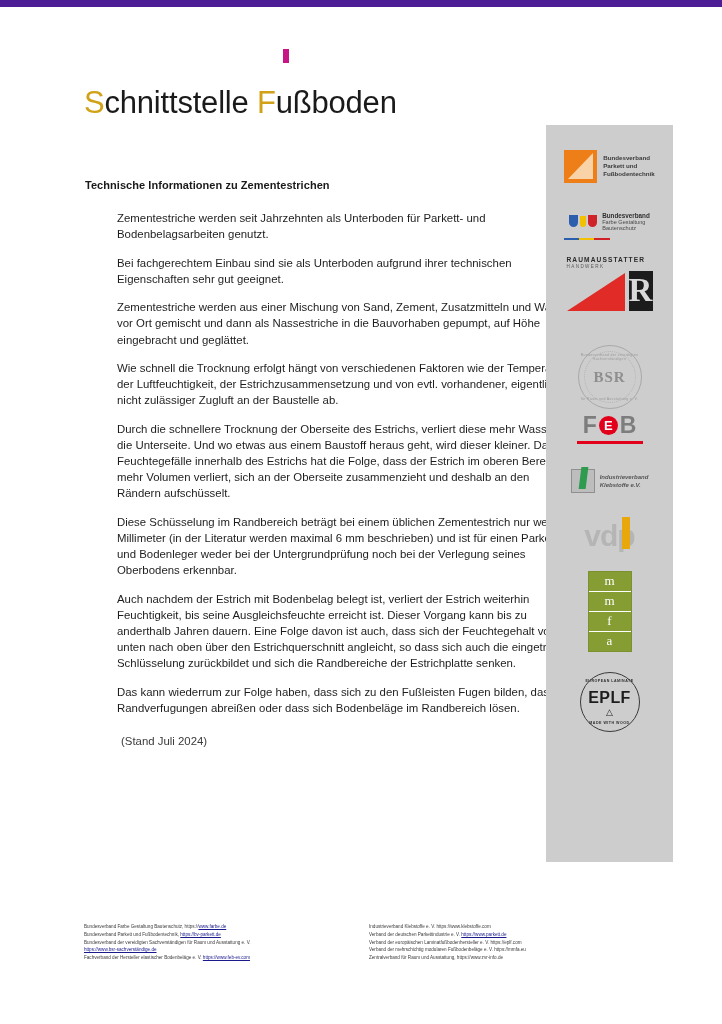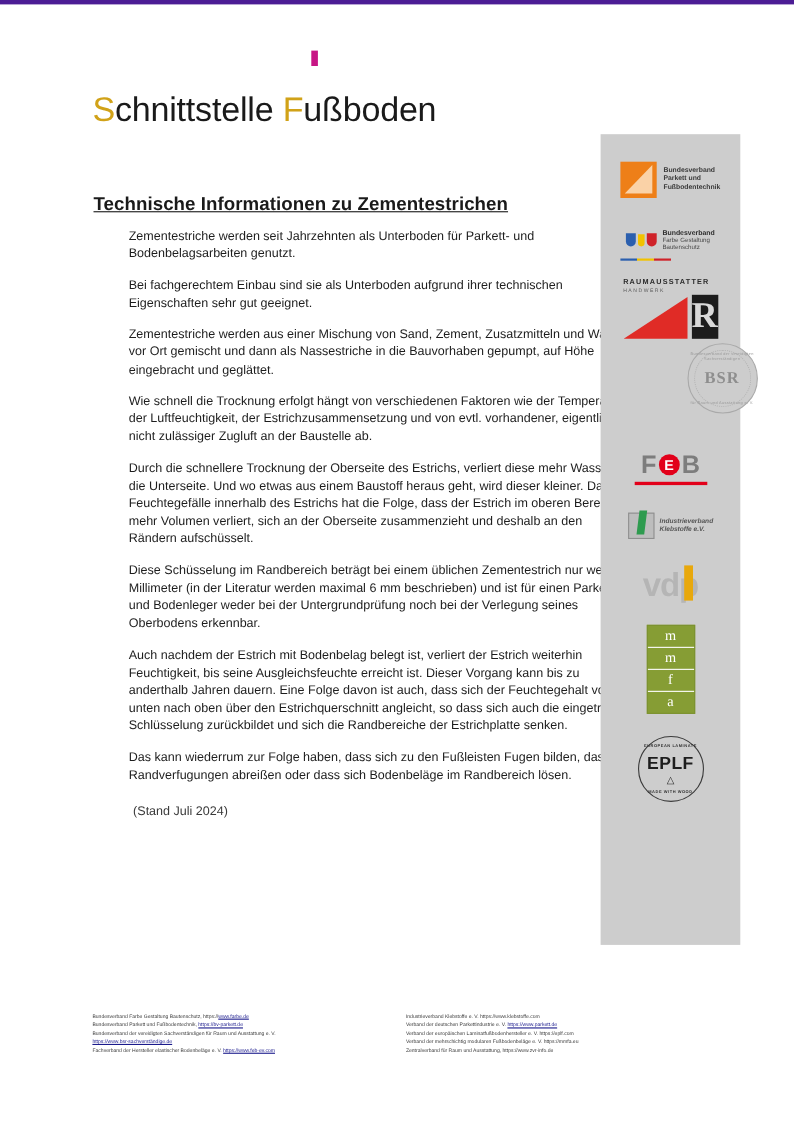--- a/index.html
+++ b/index.html
@@ -15,21 +15,21 @@
     overflow: hidden;
     position: relative;
   }
   .page {
     position: absolute;
     left: 0; top: 0;
     width: 722px;
     height: 957px;
     background: #ffffff;
     box-sizing: border-box;
-    border-top: 4px solid #4c1d95;
+    border-top: 7px solid #4c1d95;
   }
 
   
   .top-mark {
     position: absolute;
     left: 283px;
     top: 42px;
     width: 6px;
     height: 14px;
     background: #c71585;
@@ -46,25 +46,24 @@
     color: #1a1a1a;
     white-space: nowrap;
   }
   .doc-title .gold { color: #d1a218; }
 
   
   .subtitle {
     position: absolute;
     left: 85px;
     top: 172px;
-    font-size: 17px;
+    font-size: 11px;
     font-weight: bold;
     color: #1a1a1a;
     letter-spacing: 0.05px;
-    text-decoration: underline;
   }
 
   
   .body-col {
     position: absolute;
     left: 85px;
     top: 203px;
     width: 459px;
     margin-left: 32px;
   }
@@ -169,21 +168,21 @@
     background: #1c1c1c;
     color: #d9d9d9;
     font-family: "Liberation Serif", serif;
     font-size: 33px;
     font-weight: bold;
     line-height: 38px;
     text-align: center;
   }
 
   
-  .l-bsr { top: 184px; height: 76px; padding-left: 47px; }
+  .l-bsr { top: 214px; height: 76px; }
   .bsr-seal {
     width: 62px; height: 62px;
     border-radius: 50%;
     border: 1.4px solid #a9a9a9;
     position: relative;
     display: flex; align-items: center; justify-content: center;
     background: #cdcdcd;
   }
   .bsr-seal:before {
     content:"";

